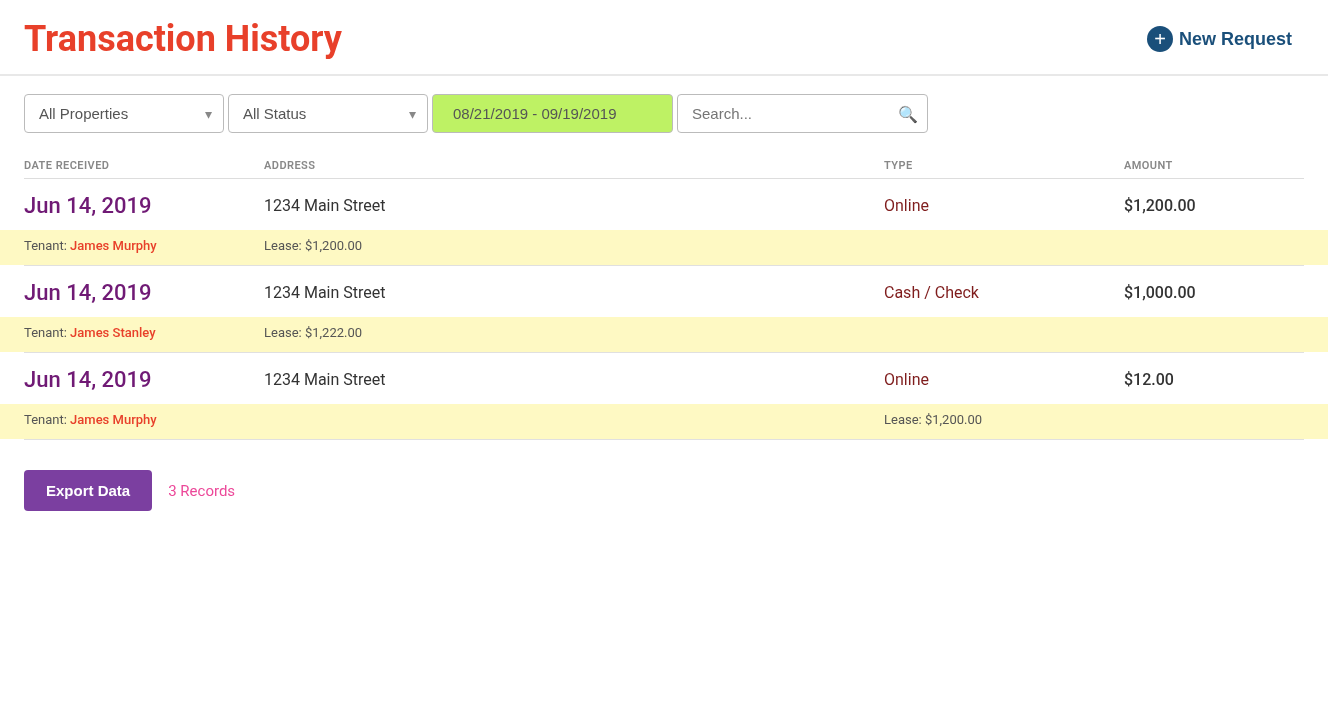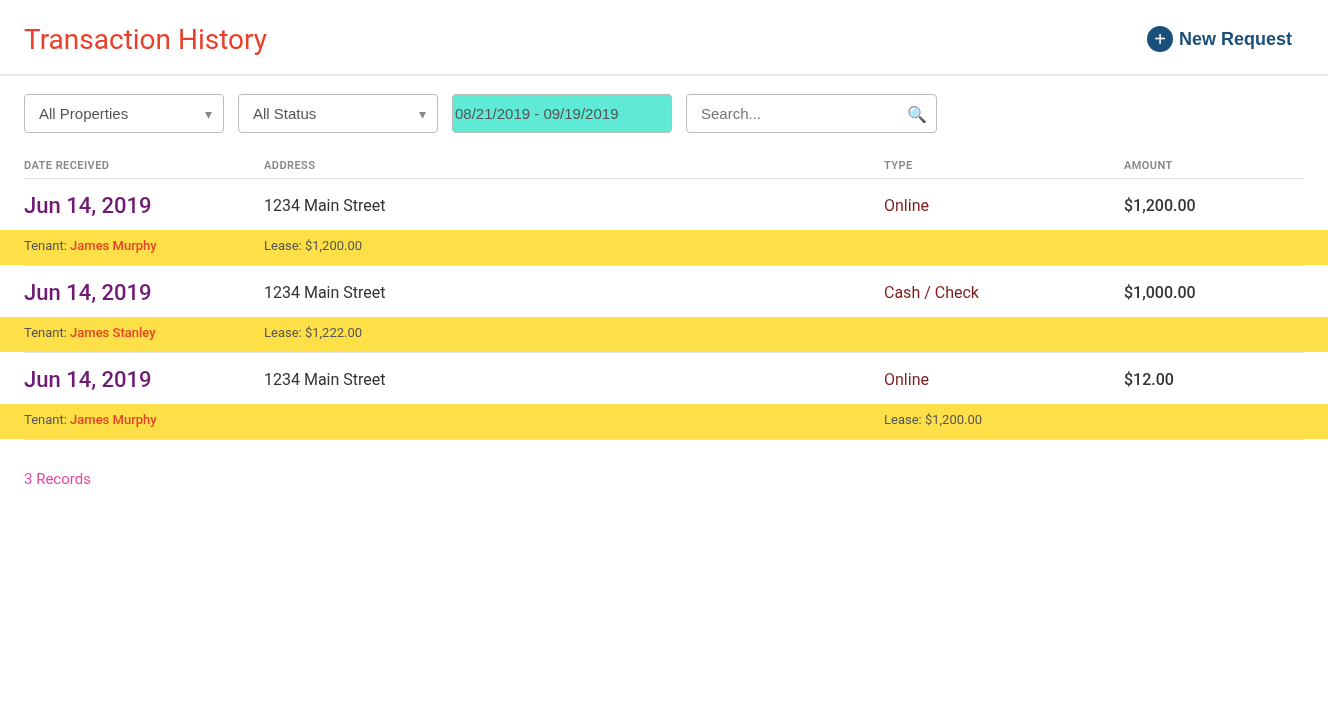--- a/index.html
+++ b/index.html
@@ -12,22 +12,22 @@
 
     .header {
       display: flex;
       align-items: center;
       justify-content: space-between;
       padding: 18px 24px 14px 24px;
       border-bottom: 2px solid #e8e8e8;
     }
 
     .page-title {
-      font-size: 28px;
-      font-weight: 400;
+      font-size: 36px;
+      font-weight: 700;
       color: #e8402a;
     }
 
     .new-request-btn {
       display: flex;
       align-items: center;
       gap: 6px;
       background: none;
       border: none;
       cursor: pointer;
@@ -47,21 +47,21 @@
       align-items: center;
       justify-content: center;
       font-size: 20px;
       font-weight: 400;
       line-height: 1;
     }
 
     .filters {
       display: flex;
       align-items: center;
-      gap: 14px;
+      gap: 4px;
       padding: 18px 24px;
     }
 
     .filter-select {
       border: 1.5px solid #bbb;
       border-radius: 4px;
       padding: 10px 36px 10px 14px;
       font-size: 15px;
       color: #555;
       background: #fff;
@@ -84,25 +84,25 @@
       top: 50%;
       transform: translateY(-50%);
       pointer-events: none;
       color: #888;
       font-size: 14px;
     }
 
     .date-range-input {
       border: 1.5px solid #bbb;
       border-radius: 4px;
-      padding: 10px 2px;
+      padding: 10px 20px;
       font-size: 15px;
       color: #555;
       min-width: 220px;
-      background: #5eead4;
+      background: #bef264;
     }
 
     .search-wrapper {
       position: relative;
       display: inline-block;
     }
 
     .search-input {
       border: 1.5px solid #bbb;
       border-radius: 4px;
@@ -172,21 +172,21 @@
     .transaction-main .amount {
       font-size: 16px;
       color: #333;
       font-weight: 500;
     }
 
     .transaction-sub {
       display: grid;
       grid-template-columns: 240px 1fr 240px 180px;
       padding: 8px 0 12px 0;
-      background: #fde047;
+      background: #fef9c3;
       margin: 0 -24px;
       padding-left: 24px;
       padding-right: 24px;
     }
 
     .sub-cell {
       font-size: 13px;
       color: #555;
     }
 
@@ -323,14 +323,15 @@
       <span class="sub-cell">
         <span>Lease:</span>
         <span>$1,200.00</span>
       </span>
       <span class="sub-cell"></span>
     </div>
   </div>
 </div>
 
 <div class="footer">
+  <button class="export-btn">Export Data</button>
   <span class="records-count">3 Records</span>
 </div>
 
 </body></html>

